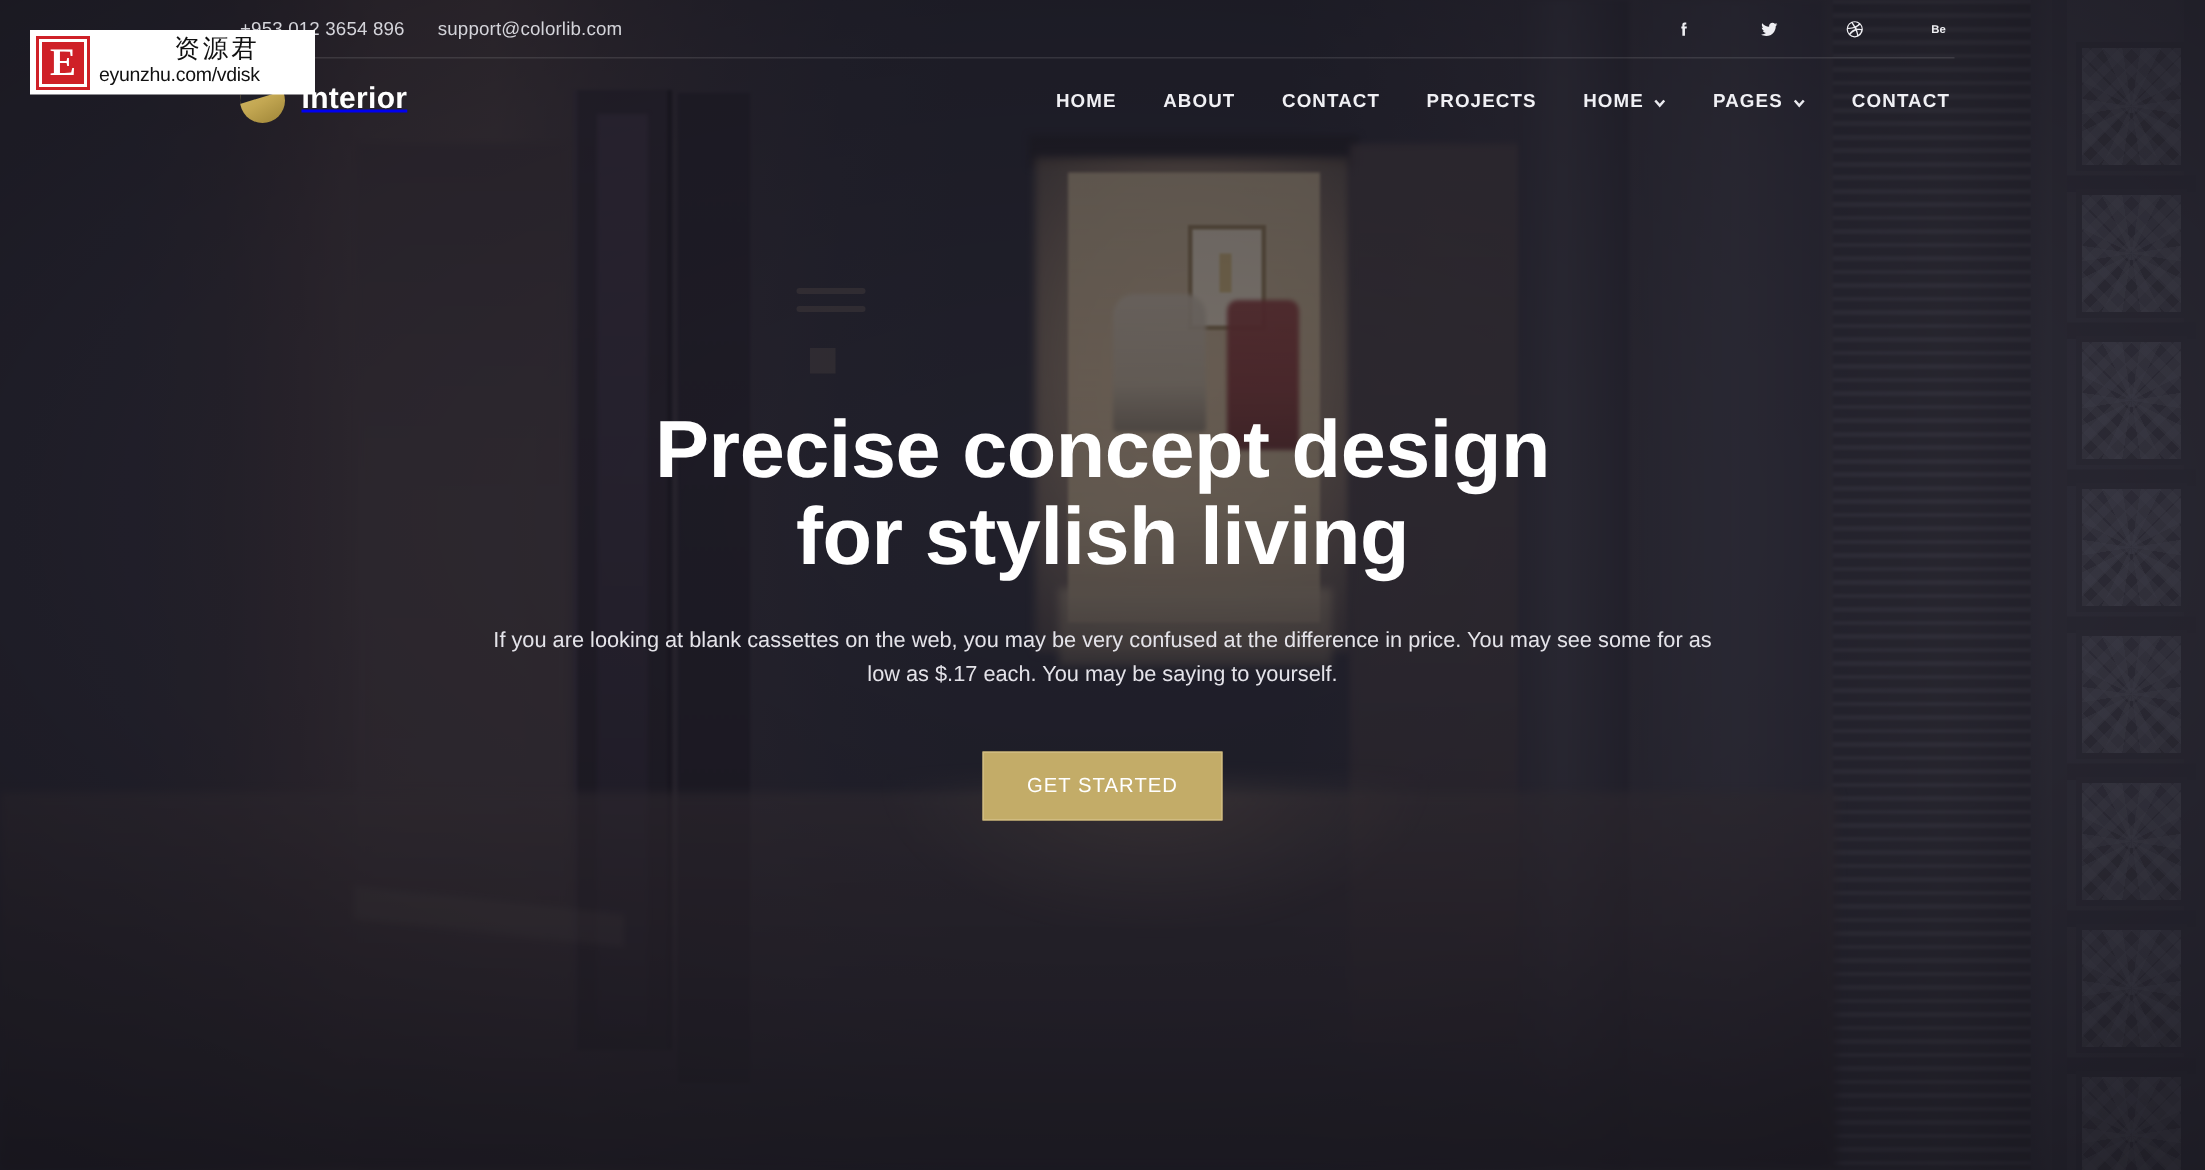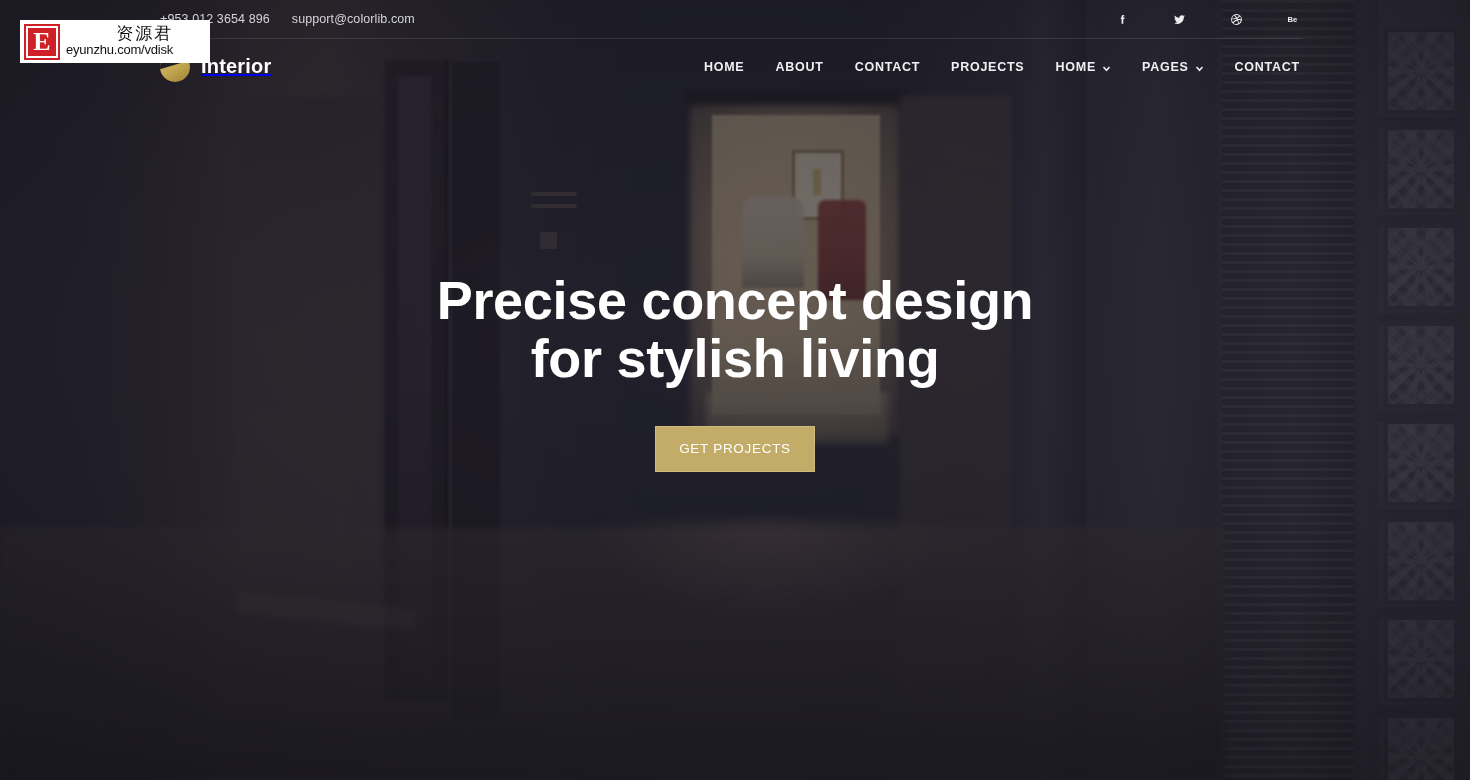--- a/index.html
+++ b/index.html
@@ -479,21 +479,22 @@
         </a>
       </nav>
     </div>
   </div>
 
   <div class="hero-content">
     <h1 class="hero-title">
       <span>Precise concept design</span><br>
       <span>for stylish living</span>
     </h1>
-    <button class="hero-btn">GET PROJECTS</button>
+    <p class="hero-text">If you are looking at blank cassettes on the web, you may be very confused at the difference in price. You may see some for as low as $.17 each. You may be saying to yourself.</p>
+    <button class="hero-btn">GET STARTED</button>
   </div>
 
   <div class="watermark">
     <div class="wm-logo">E</div>
     <div class="wm-txt">
       <div class="wm-cn">资源君</div>
       <div class="wm-url">eyunzhu.com/vdisk</div>
     </div>
   </div>
 

